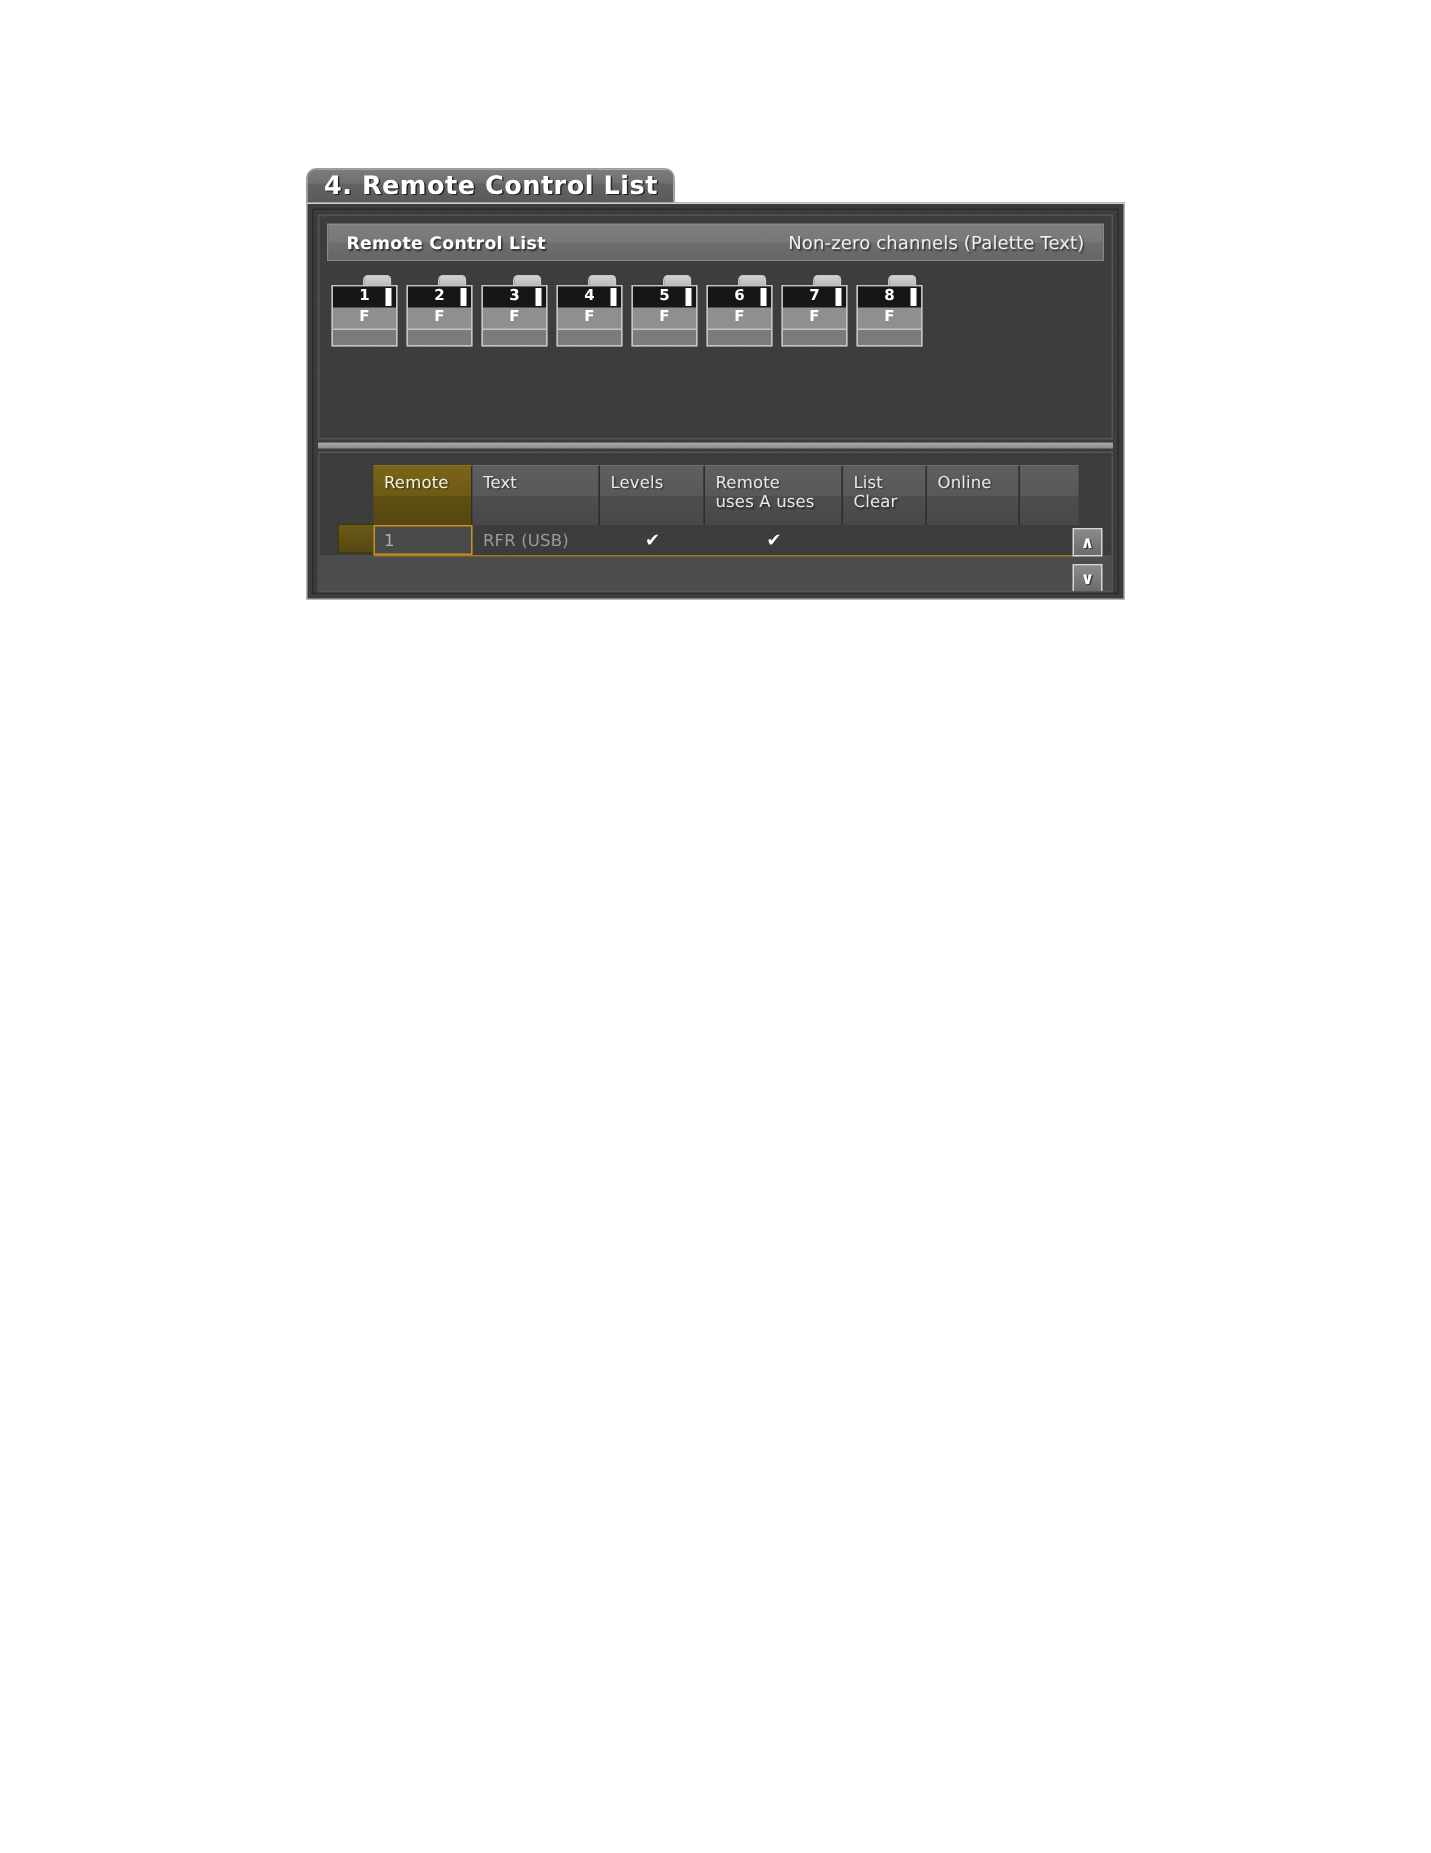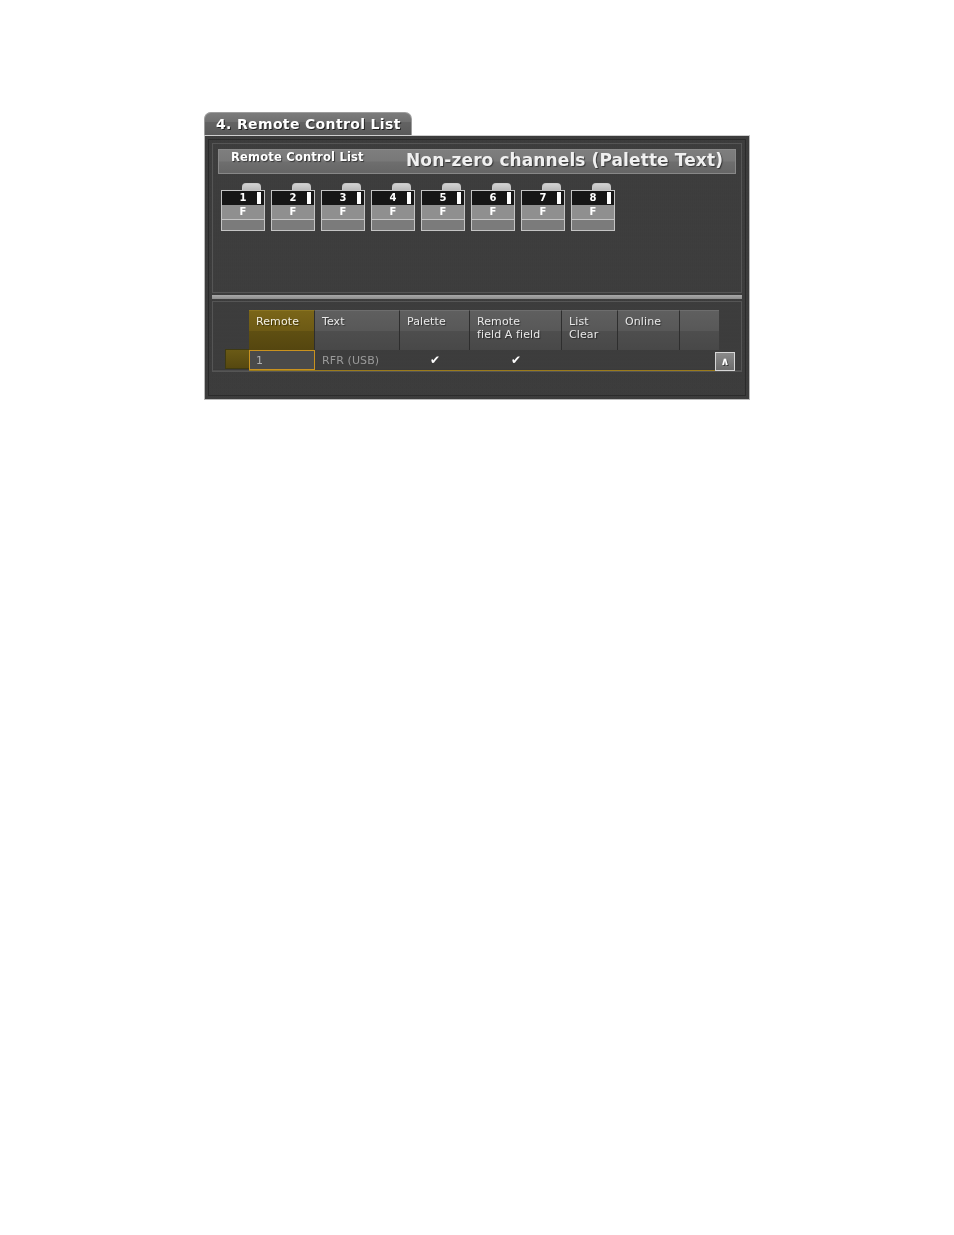--- a/index.html
+++ b/index.html
@@ -47,21 +47,21 @@
     box-sizing: border-box;
     padding: 0 10px 0 11px;
     background: linear-gradient(to bottom, #7c7c7c 0%, #6f6f6f 42%, #636363 43%, #5a5a5a 100%);
     border: 1px solid #9d9d9d;
     border-bottom: none;
     border-top-left-radius: 7px;
     border-top-right-radius: 7px;
     display: flex;
     align-items: center;
     color: #ffffff;
-    font-size: 14px;
+    font-size: 17px;
     font-weight: bold;
     letter-spacing: 0.35px;
     text-shadow: 1px 1px 0 rgba(0,0,0,0.65);
     z-index: 3;
   }
   .tab-shoulder {
     position: absolute;
     left: 0;
     top: 0;
     width: 196px;
@@ -108,36 +108,36 @@
       #3c3c3c;
     padding: 5px 5px 0 5px;
   }
 
   .titlebar {
     height: 25px;
     background: linear-gradient(to bottom, #7e7e7e 0%, #787878 48%, #6e6e6e 52%, #666666 100%);
     border: 1px solid #888888;
     box-sizing: border-box;
     display: flex;
-    align-items: flex-start;
+    align-items: center;
     justify-content: space-between;
     padding: 0 12px 0 12px;
     margin-bottom: 7px;
   }
   .title-left {
     color: #ffffff;
     font-size: 11.5px;
     font-weight: bold;
     letter-spacing: 0.2px;
     text-shadow: 1px 1px 1px rgba(0,0,0,0.55);
   }
   .title-right {
     color: #f0f0f0;
-    font-size: 17px;
-    font-weight: bold;
+    font-size: 12px;
+    font-weight: normal;
     letter-spacing: 0.1px;
     text-shadow: 1px 1px 1px rgba(0,0,0,0.5);
   }
 
   
   .folder-row {
     display: flex;
     gap: 6px;
     padding-left: 3px;
     padding-top: 2px;
@@ -212,21 +212,21 @@
   
   .mid-sep {
     height: 4px;
     background: linear-gradient(to bottom, #a9a9a9, #8d8d8d);
     margin: 2px 0 2px 0;
   }
 
   
   .table-section {
     position: relative;
-    height: 71px;
+    height: 94px;
     box-sizing: border-box;
     border: 1px solid #555555;
     background:
       repeating-linear-gradient(0deg, rgba(255,255,255,0.013) 0px, rgba(0,0,0,0.013) 1px, rgba(255,255,255,0.007) 2px, rgba(0,0,0,0.015) 3px),
       #3c3c3c;
     padding: 8px 0 12px 0;
     overflow: hidden;
   }
 
   .grid {
@@ -476,25 +476,25 @@
         <div class="grid">
 
           <div class="grid-head">
             <div class="hcell sel" style="width:66px">
               <span>Remote</span>
             </div>
             <div class="hcell" style="width:85px">
               <span>Text</span>
             </div>
             <div class="hcell" style="width:70px">
-              <span>Palette</span>
+              <span>Levels</span>
             </div>
             <div class="hcell" style="width:92px">
               <div>Remote</div>
-              <div>field A field</div>
+              <div>uses A uses</div>
             </div>
             <div class="hcell" style="width:56px">
               <div>List</div>
               <div>Clear</div>
             </div>
             <div class="hcell" style="width:62px">
               <span>Online</span>
             </div>
             <div class="hcell filler"></div>
           </div>

